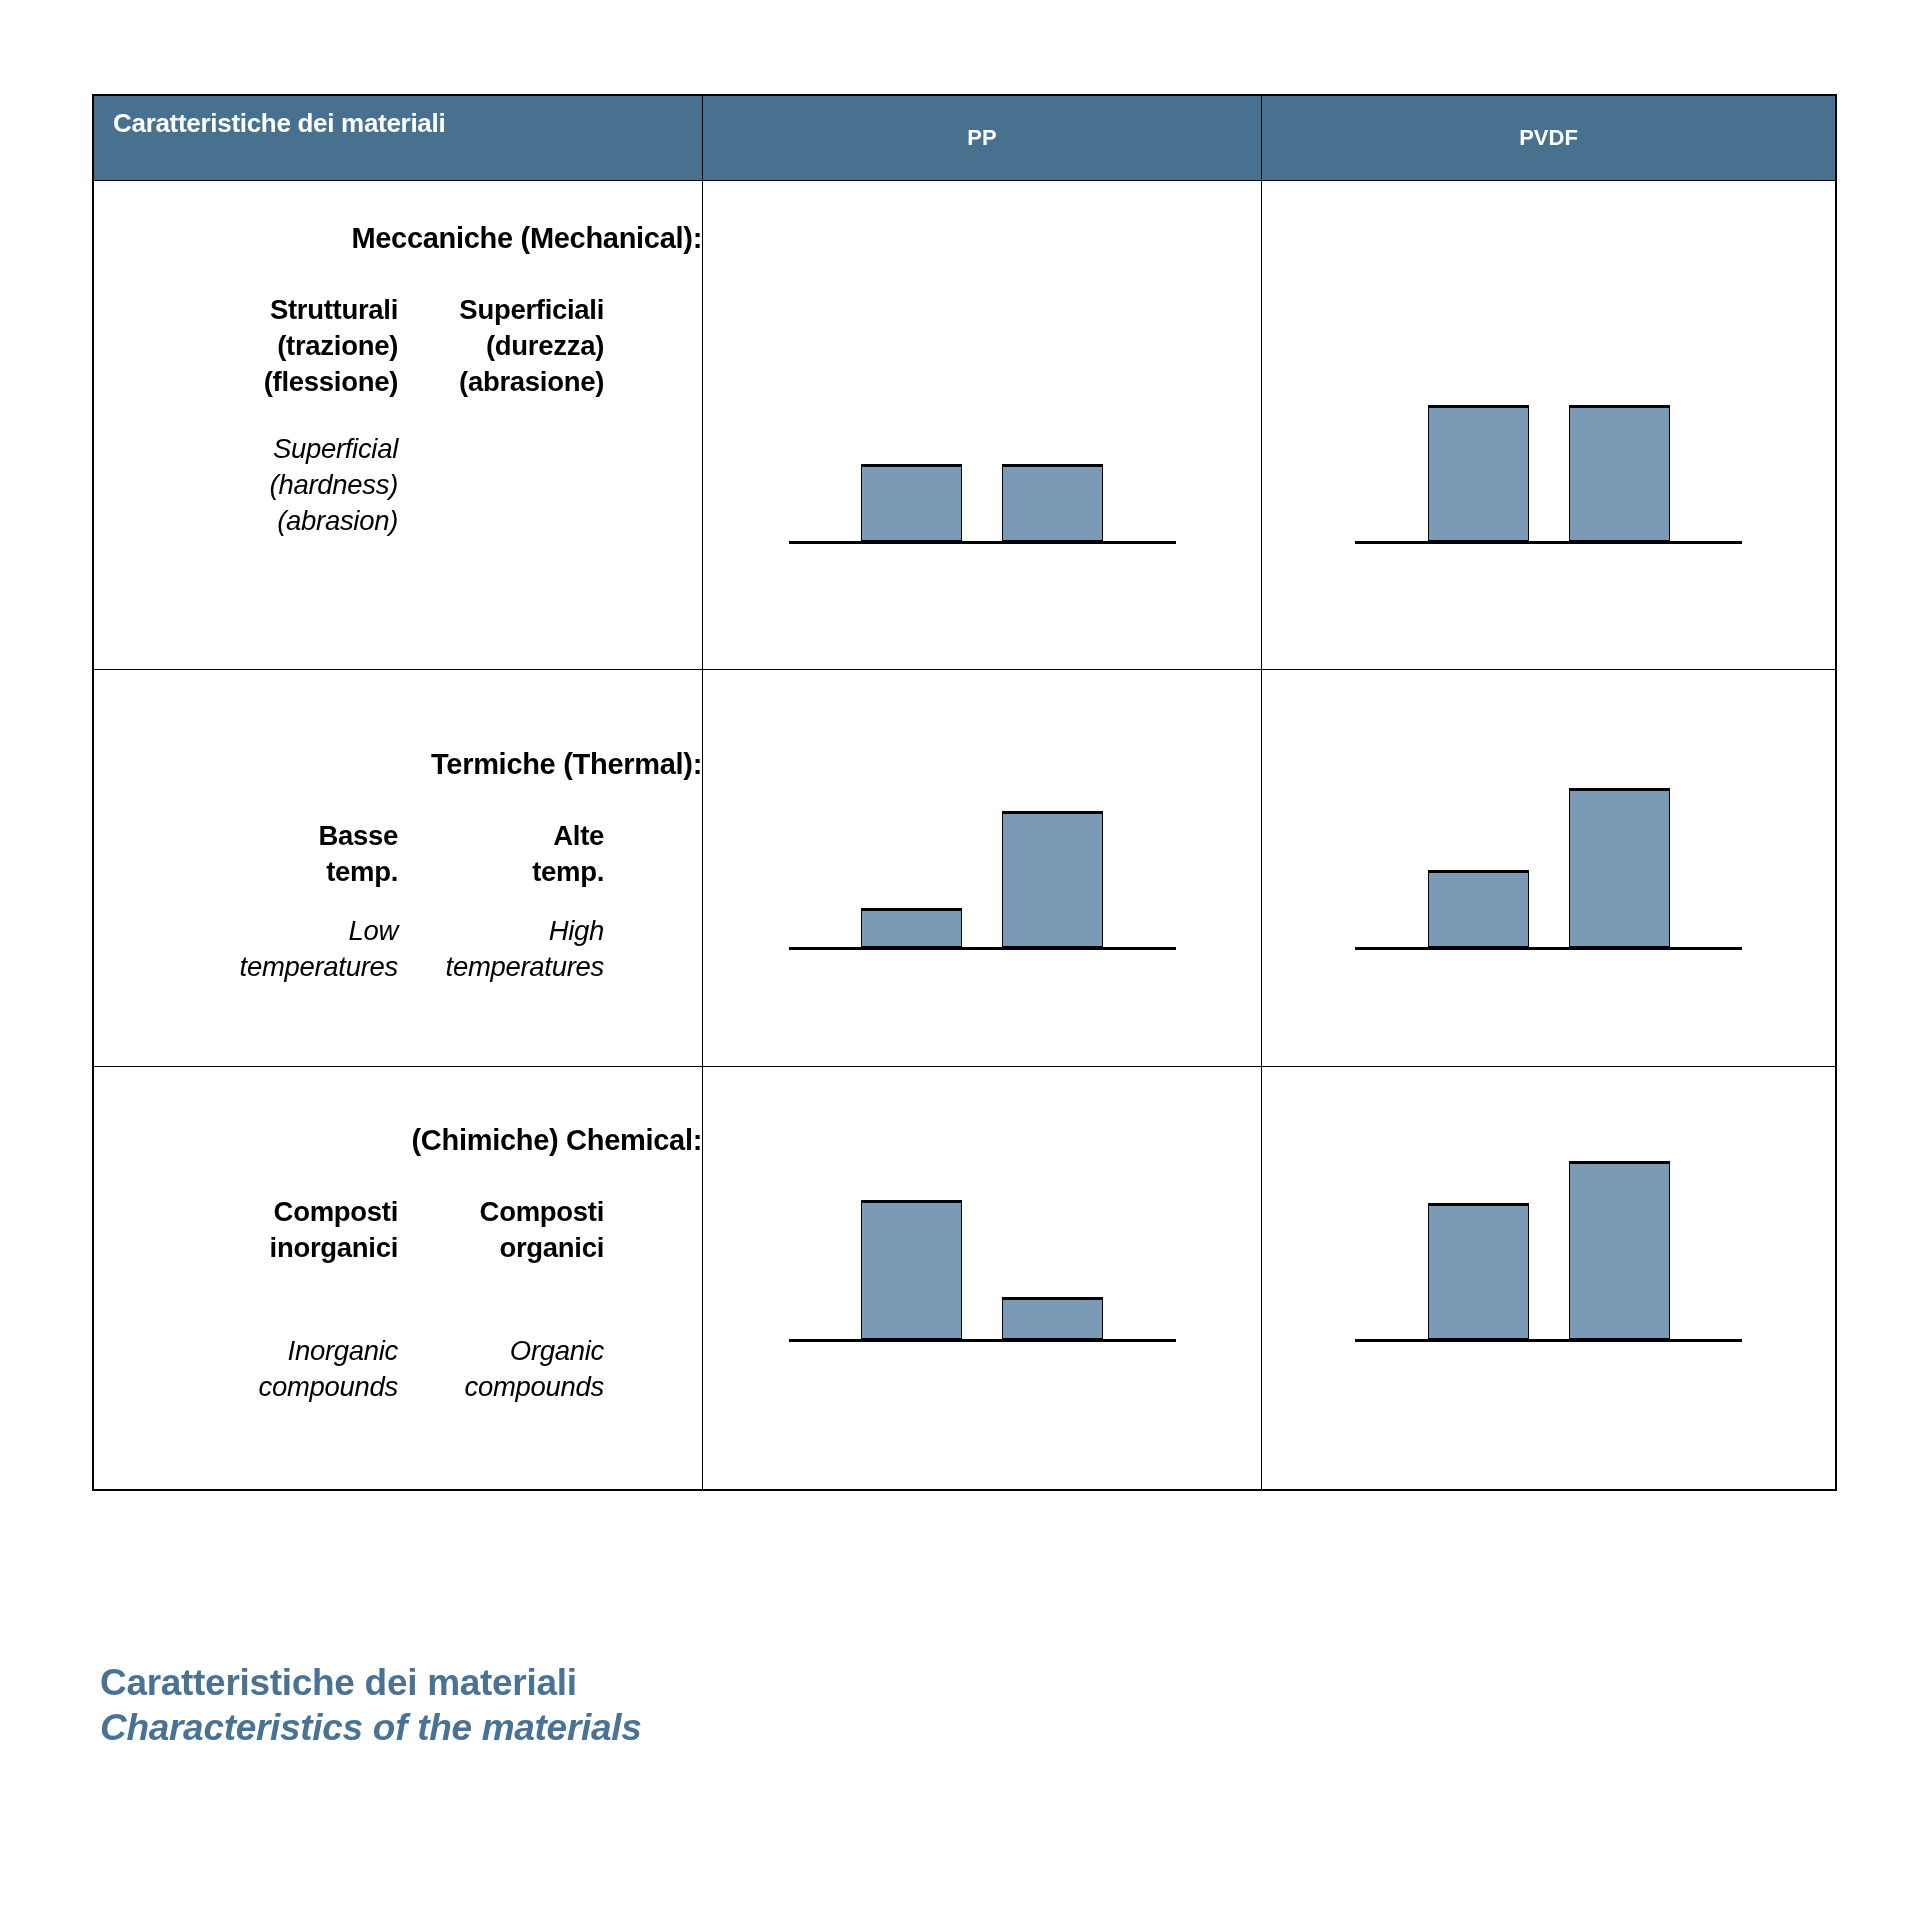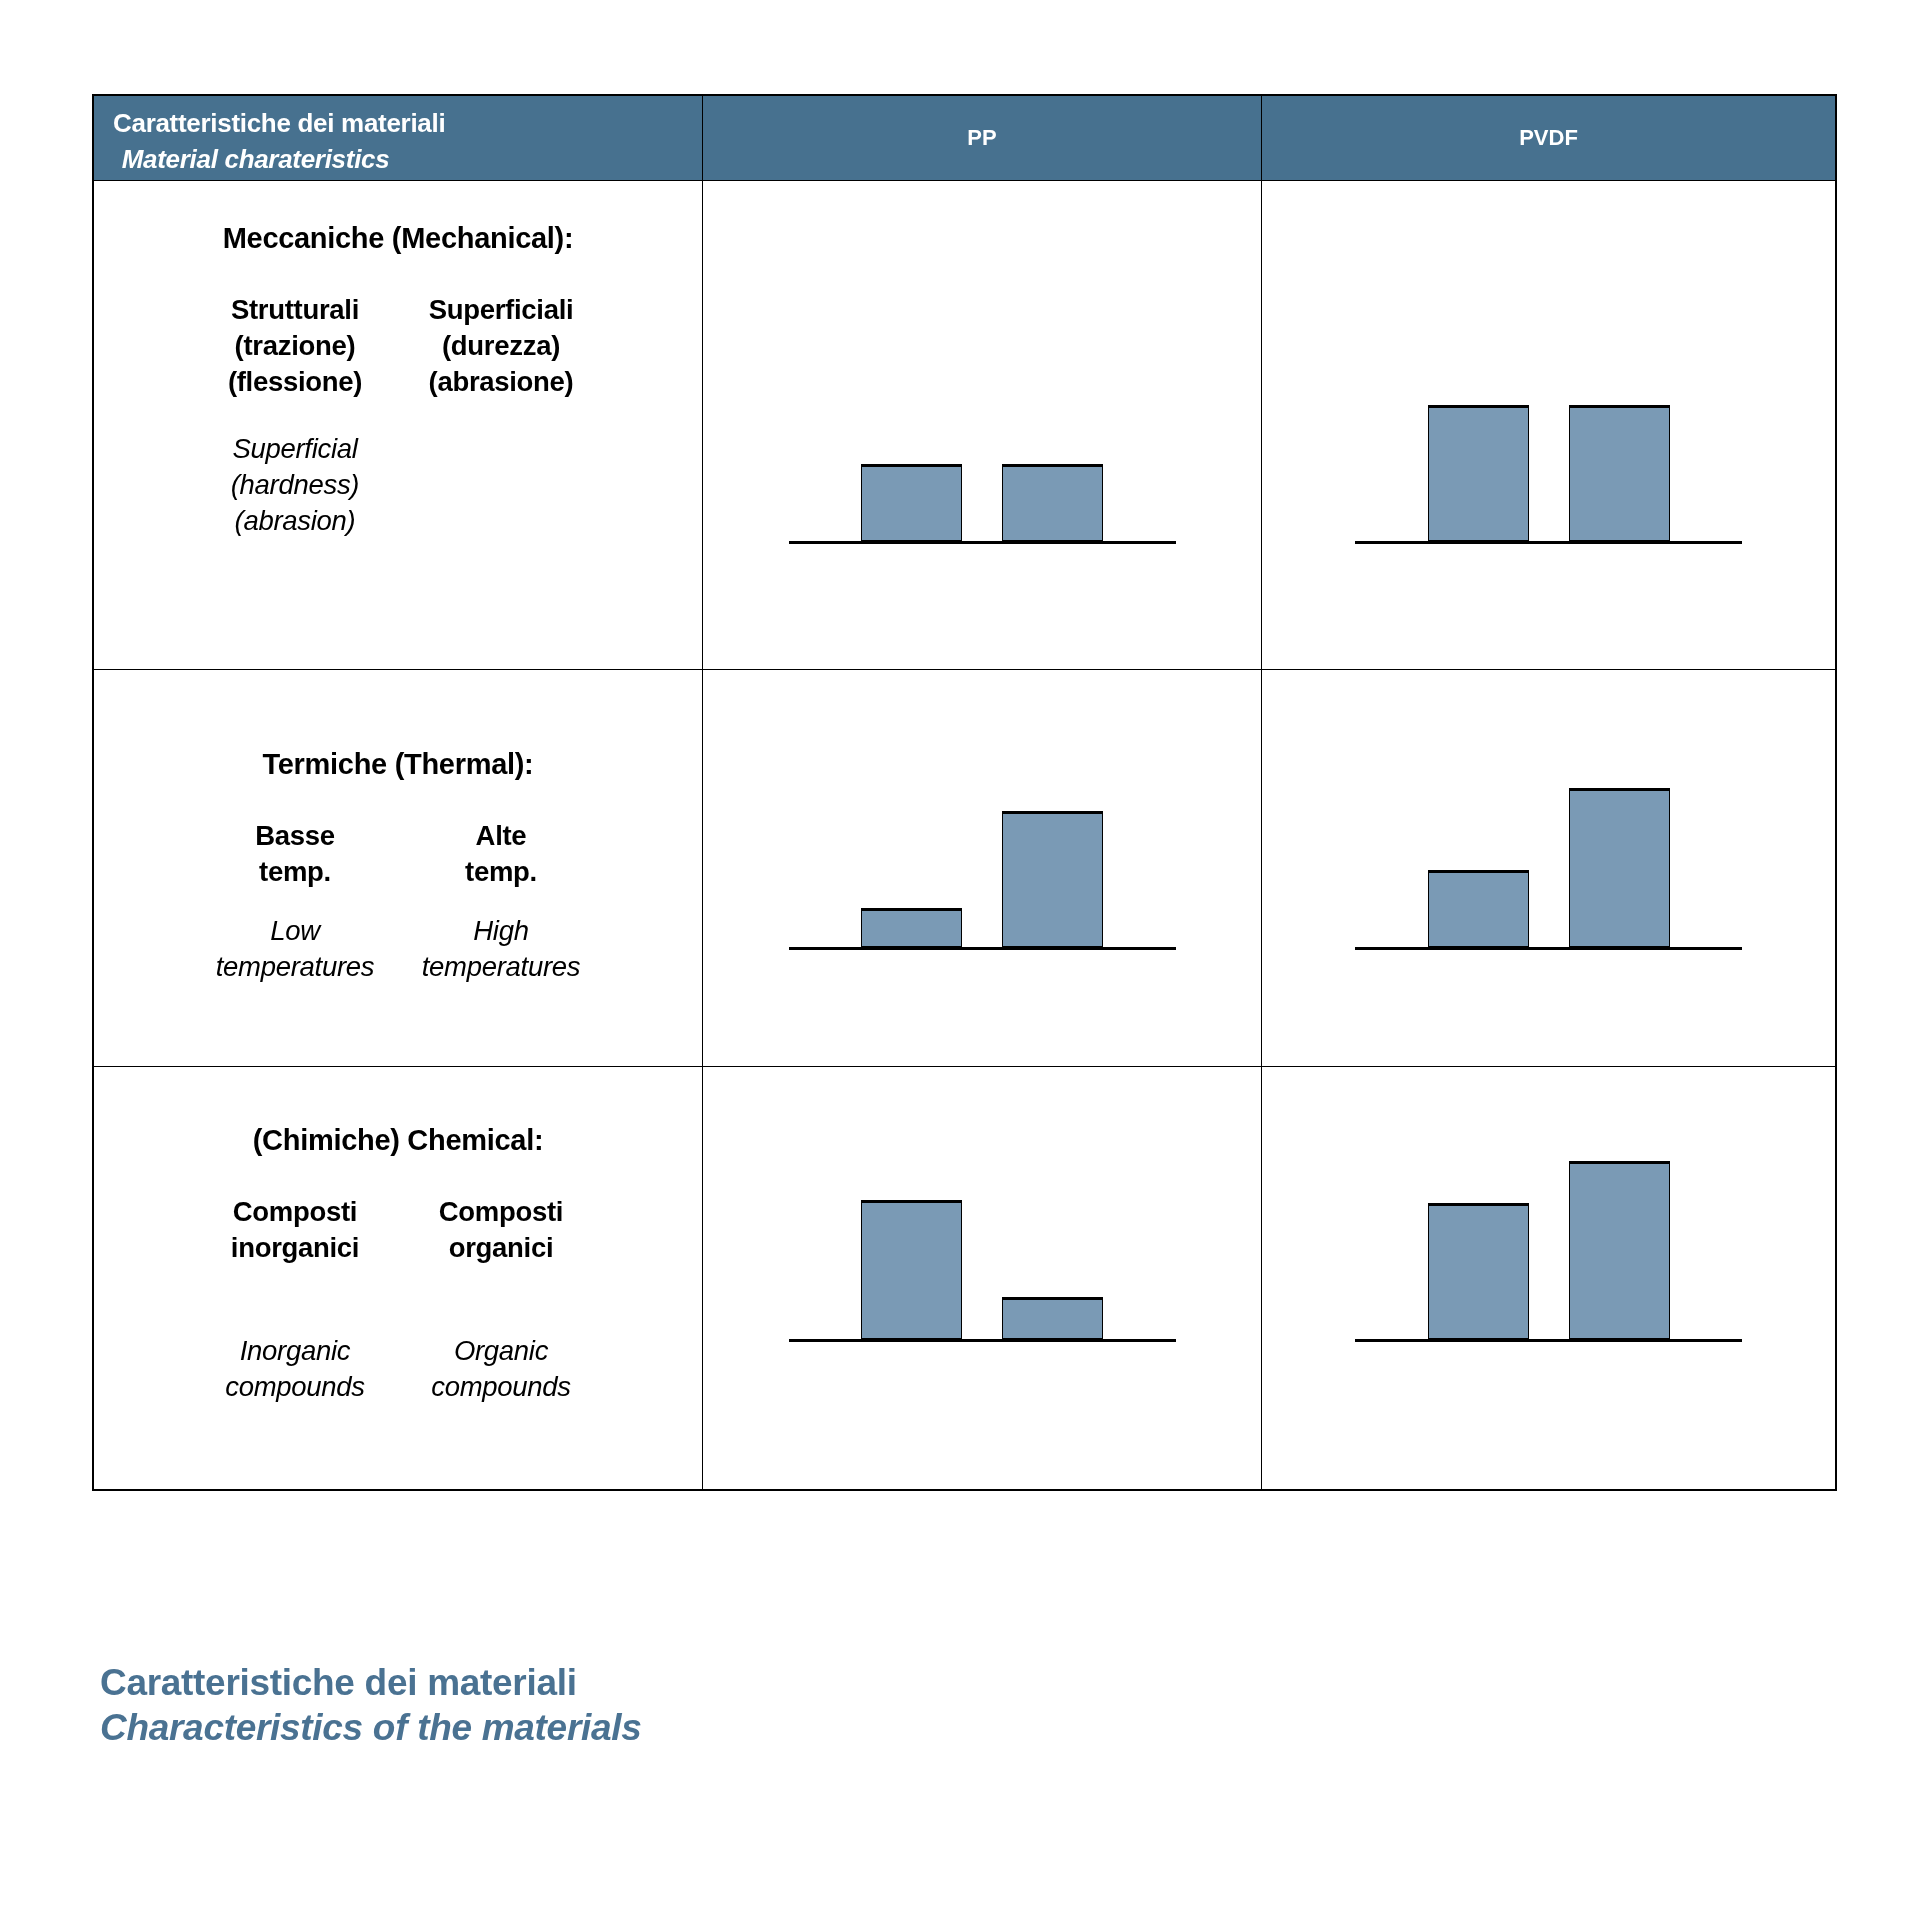--- a/index.html
+++ b/index.html
@@ -27,21 +27,21 @@
   .cell:nth-child(3n){border-right:none;}
   .cell:nth-child(n+10){border-bottom:none;}
 
   
   .head{background:var(--header-bg);color:var(--header-text);font-weight:bold;}
   .head.title-cell{padding:8.7px 0 0 19px;font-size:26px;line-height:36px;letter-spacing:-0.3px;}
   .head.title-cell .line2{font-style:italic;margin-left:8.7px;}
   .head.mat-cell{display:flex;align-items:center;justify-content:center;font-size:22px;}
 
   
-  .label-cell{text-align:center;font-size:27.5px;line-height:36px;letter-spacing:-0.3px;}
+  .label-cell{text-align:right;font-size:27.5px;line-height:36px;letter-spacing:-0.3px;}
   .row-title{font-weight:bold;font-size:29px;}
   .r1 .row-title{margin-top:39px;}
   .r2 .row-title{margin-top:76px;}
   .r3 .row-title{margin-top:55px;}
   .pairs{display:grid;grid-template-columns:1fr 1fr;width:412px;margin:36px auto 0;}
   .pairs.bold{font-weight:bold;}
   .pairs.italic{font-style:italic;}
   .r1 .pairs.italic{margin-top:31px;}
   .r2 .pairs.italic{margin-top:23px;}
   .r3 .pairs.italic{margin-top:67px;}
@@ -73,21 +73,20 @@
 </style>
 </head>
 <body>
 
 <div class="page">
 
   <div class="table">
 
     <div class="cell head title-cell">
       <div class="line1">Caratteristiche dei materiali</div>
-      <div class="line2">Material charateristics</div>
     </div>
     <div class="cell head mat-cell">
       <span>PP</span>
     </div>
     <div class="cell head mat-cell">
       <span>PVDF</span>
     </div>
 
     <div class="cell label-cell r1">
       <div class="row-title">Meccaniche (Mechanical):</div>

